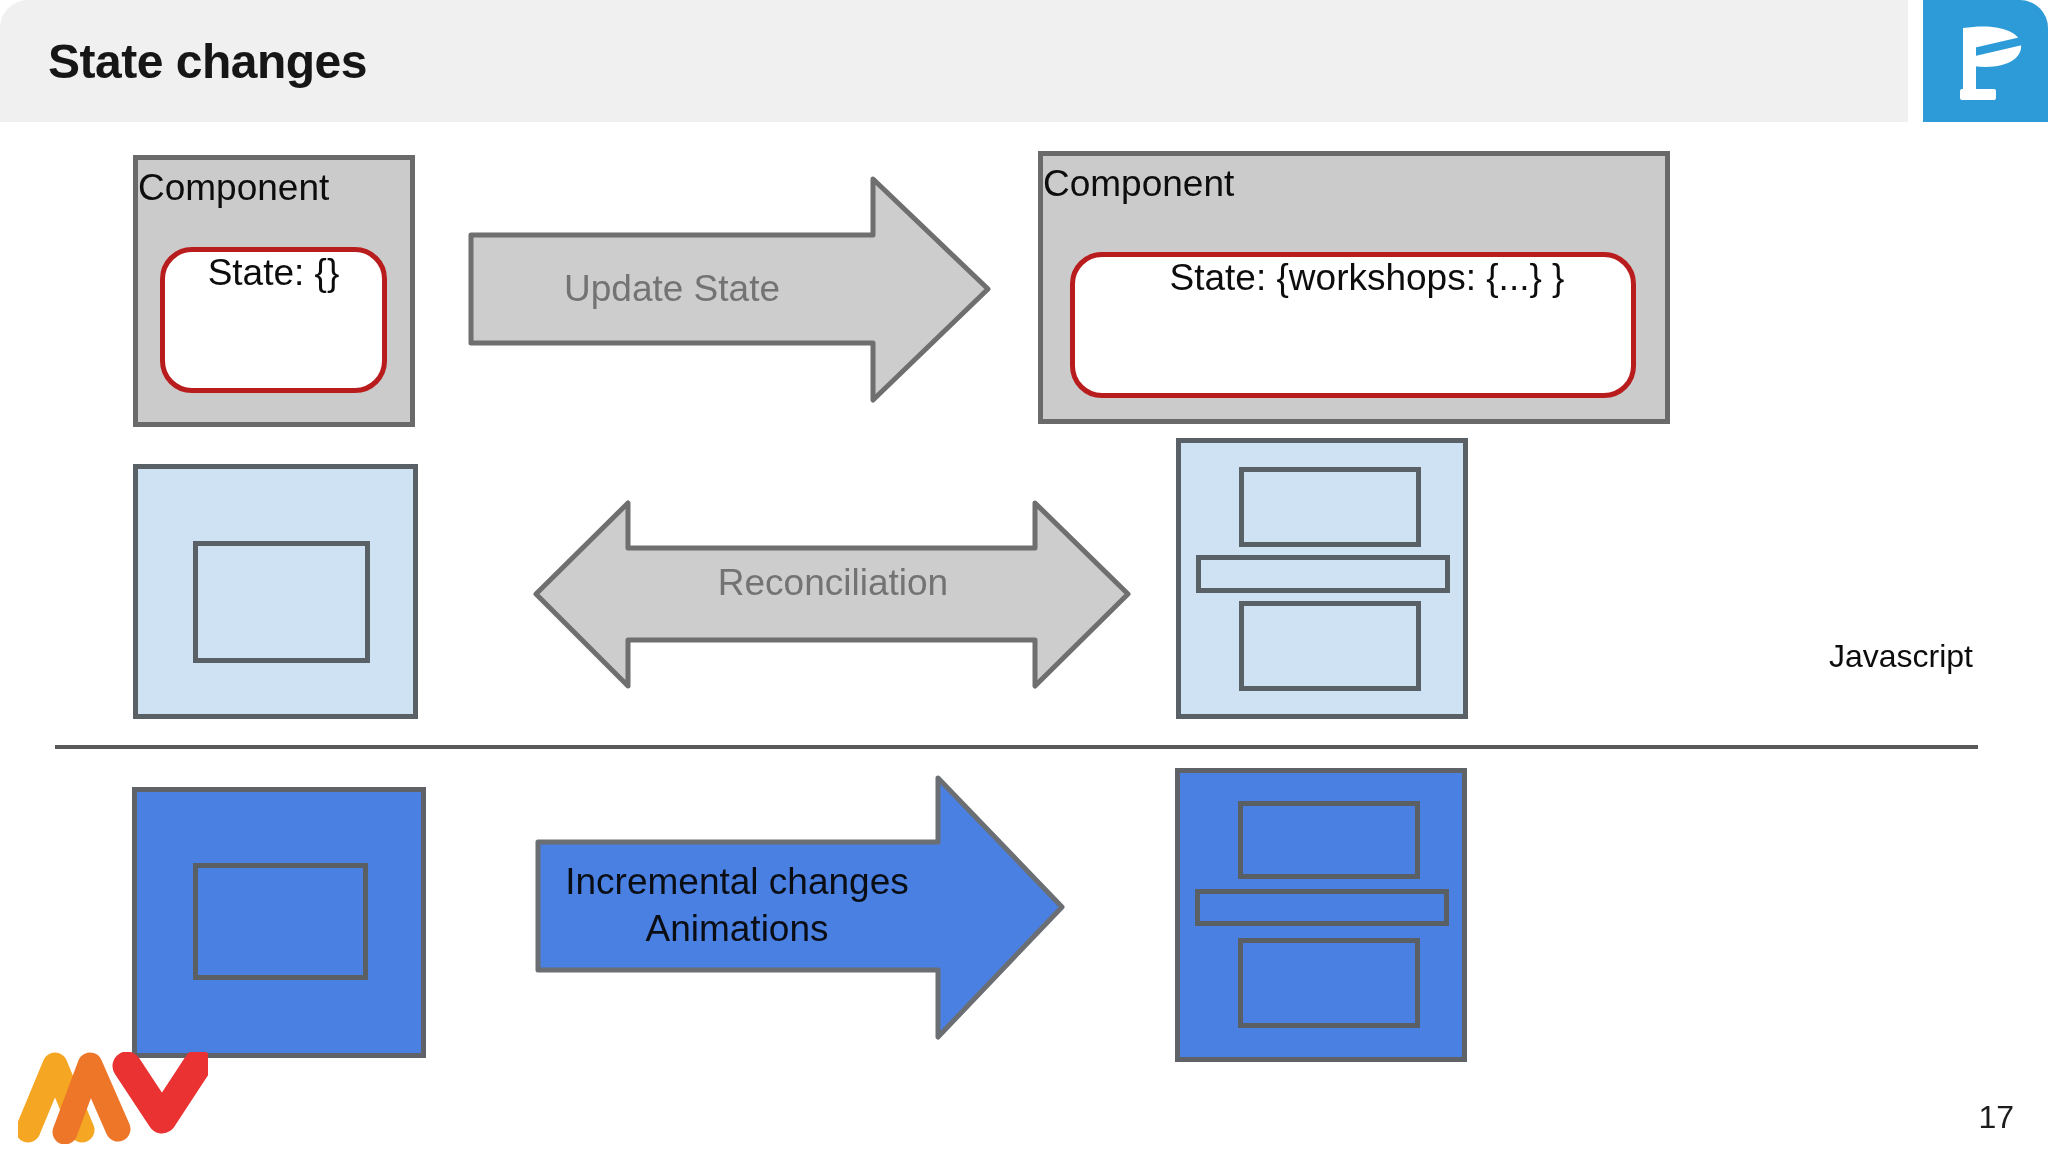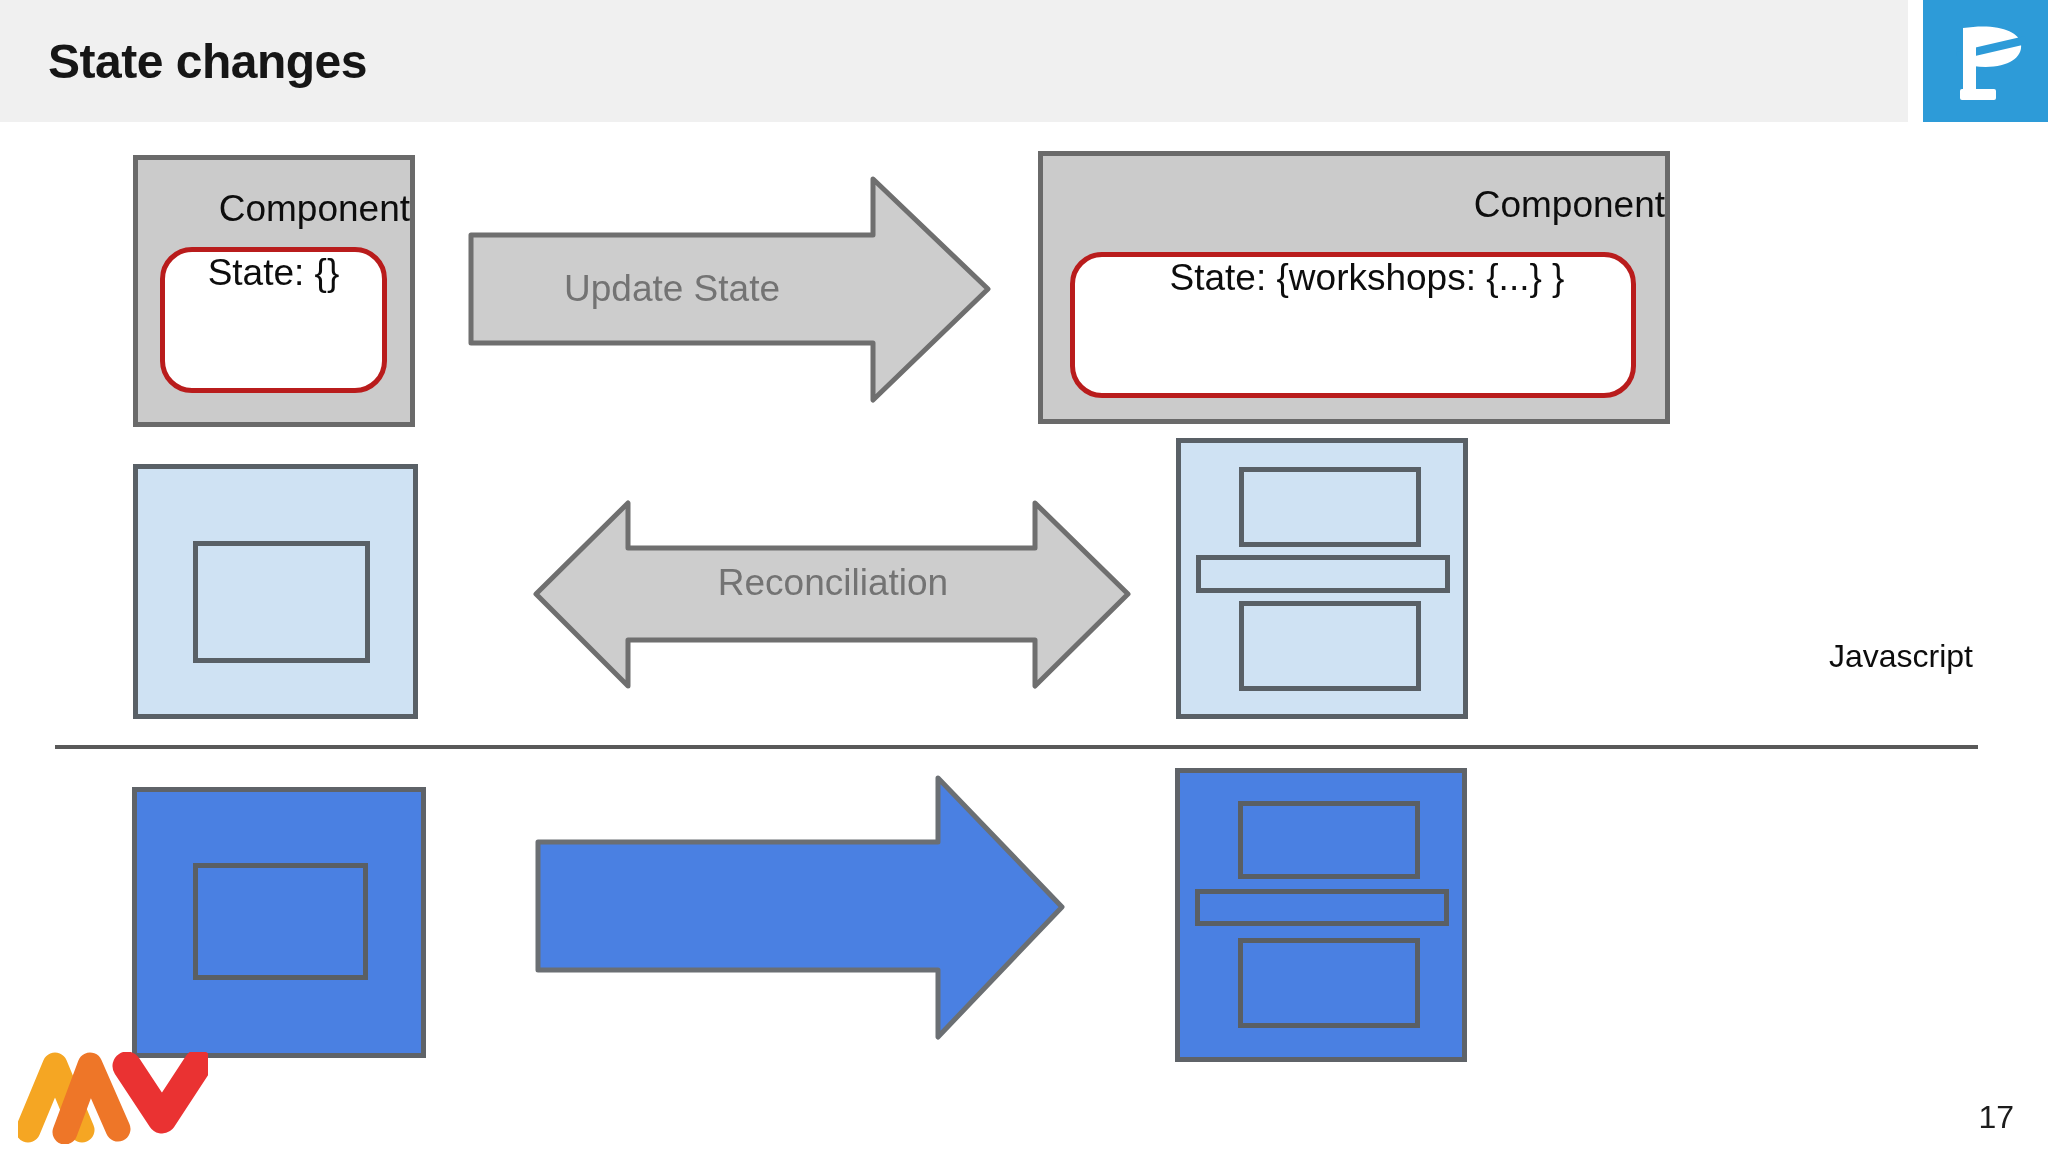--- a/index.html
+++ b/index.html
@@ -1,27 +1,27 @@
 <!DOCTYPE html>
 <html><head>
 <meta charset="utf-8">
 <style>
   html,body{margin:0;padding:0;background:#ffffff;}
   .slide{position:relative;width:2048px;height:1152px;background:#ffffff;overflow:hidden;
-         font-family:"Liberation Sans","DejaVu Sans",sans-serif;color:#111;}
+         font-family:"Liberation Sans","DejaVu Sans",sans-serif;color:#111;border-radius:28px;}
 
   
   .header-bar{position:absolute;left:0;top:0;width:1908px;height:122px;background:#f0f0f0;}
   .page-title{position:absolute;left:48px;top:0;height:122px;display:flex;align-items:center;
               font-size:48px;font-weight:bold;color:#161616;letter-spacing:-0.5px;}
   .brand-logo{position:absolute;left:1923px;top:0;width:125px;height:122px;background:#2D9BD8;}
 
   
   .gray-box{position:absolute;background:#cbcbcb;border:5px solid #6a6a6a;box-sizing:border-box;}
-  .box-title{text-align:right;margin-top:28px;font-size:37px;color:#0d0d0d;}
+  .box-title{text-align:left;margin-top:7px;font-size:37px;color:#0d0d0d;}
   .state-box{position:absolute;background:#ffffff;border:5px solid #b91c1c;border-radius:32px;
              box-sizing:border-box;display:flex;align-items:flex-start;justify-content:center;
              font-size:37px;color:#0d0d0d;}
   .vdom-box{position:absolute;background:#cfe2f3;border:5px solid #596066;box-sizing:border-box;}
   .native-box{position:absolute;background:#4a80e2;border:5px solid #5f6368;box-sizing:border-box;}
   .node-rect{position:absolute;border:5px solid #596066;box-sizing:border-box;}
   .native-box .node-rect{border-color:#5a5f63;}
 
   
   .arrow-wrap{position:absolute;}
@@ -102,20 +102,24 @@
 
   <div class="native-box" style="left:132px;top:787px;width:294px;height:271px;">
     <div class="node-rect" style="left:56px;top:71px;width:175px;height:117px;"></div>
   </div>
 
   <div class="arrow-wrap" style="left:535px;top:775px;width:530px;height:266px;">
     <svg width="530" height="266" viewBox="0 0 530 266">
       <polygon points="3,67 403,67 403,3 527,132 403,262 403,195 3,195" fill="#4a80e2" stroke="#6b6f73" stroke-width="5" stroke-linejoin="round"></polygon>
     </svg>
   </div>
+  <div class="arrow-label two-line" style="left:537px;top:842px;width:400px;height:128px;">
+    <span>Incremental changes</span>
+    <span>Animations</span>
+  </div>
 
   <div class="native-box" style="left:1175px;top:768px;width:292px;height:294px;">
     <div class="node-rect" style="left:58px;top:28px;width:182px;height:78px;"></div>
     <div class="node-rect" style="left:15px;top:116px;width:254px;height:37px;"></div>
     <div class="node-rect" style="left:58px;top:165px;width:182px;height:90px;"></div>
   </div>
 
 
   <svg width="190" height="92" viewBox="0 0 190 92" style="position:absolute;left:18px;top:1052px;">
     <path d="M10,78 L37,13 L64,78" fill="none" stroke="#F5A623" stroke-width="25" stroke-linecap="round" stroke-linejoin="round"></path>

